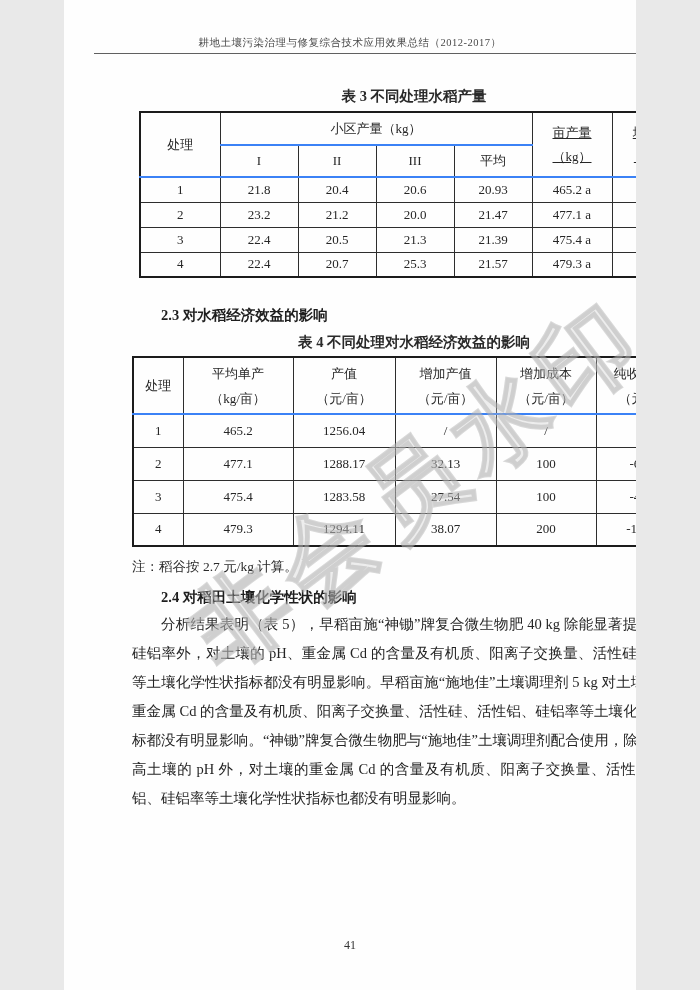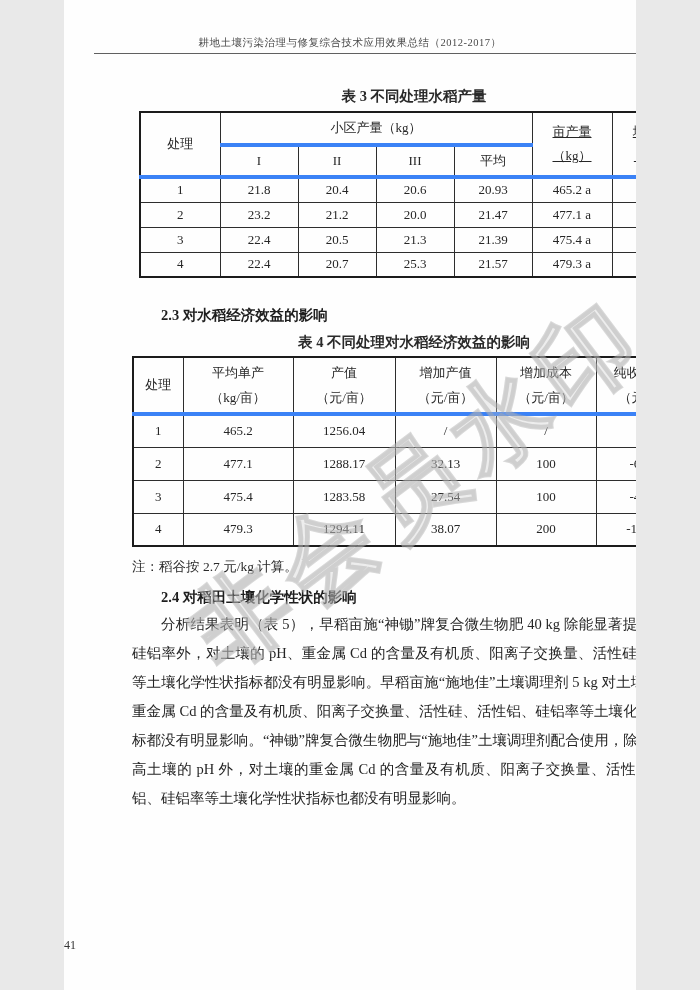--- a/index.html
+++ b/index.html
@@ -44,42 +44,42 @@
     text-align:center; vertical-align:middle;
     font-weight:normal;
     padding:0 2px;
   }
   .table3 td, .table3 th { height:25px; }
   .table3 .hdr-row1 th { height:33px; }
   .table3 .hdr-row2 th { height:32px; }
   .table4 .hdr th { height:57px; }
   .table4 td { height:33px; }
   table { border:2px solid #1c1c1c; }
-  .thick-bottom { border-bottom:4px solid #3b82f6;margin-left:40px; }
+  .thick-bottom { border-bottom:2px solid #3b82f6;margin-left:40px; }
   .hdr-2line .l1, .hdr-2line .l2 { display:block; line-height:24px;text-decoration:underline; }
   .table4 .hdr .l1, .table4 .hdr .l2 { display:block; line-height:25px; }
 
   .section-heading {
     font-weight:bold; font-size:14.5px; color:#1e1e1e;
     text-indent:2em;
   }
   .heading-23 { margin-top:28px; }
   .heading-24 { margin-top:10px; }
   .body-para {
     font-size:14.5px; line-height:29px; text-align:justify;
     text-indent:2em; color:#242424;
     margin-top:3px;
     word-break:break-all;
   }
   .table-note {
     font-size:13.5px; color:#2a2a2a; margin-top:9px; line-height:22px;
   }
   .page-number {
     position:absolute; top:938px; left:0; width:100%;
-    font-size:12px; color:#333;
+    text-align:center; font-size:12px; color:#333;
   }
   
   .watermark {
     position:absolute; left:355px; top:485px;
     transform:translate(-50%,-50%) rotate(-37deg);
     font-size:96px; font-weight:bold; letter-spacing:12px;
     white-space:nowrap;
     color:rgba(200,200,200,0.30);
     -webkit-text-stroke:2px rgba(170,170,170,0.45);
     pointer-events:none; user-select:none;

